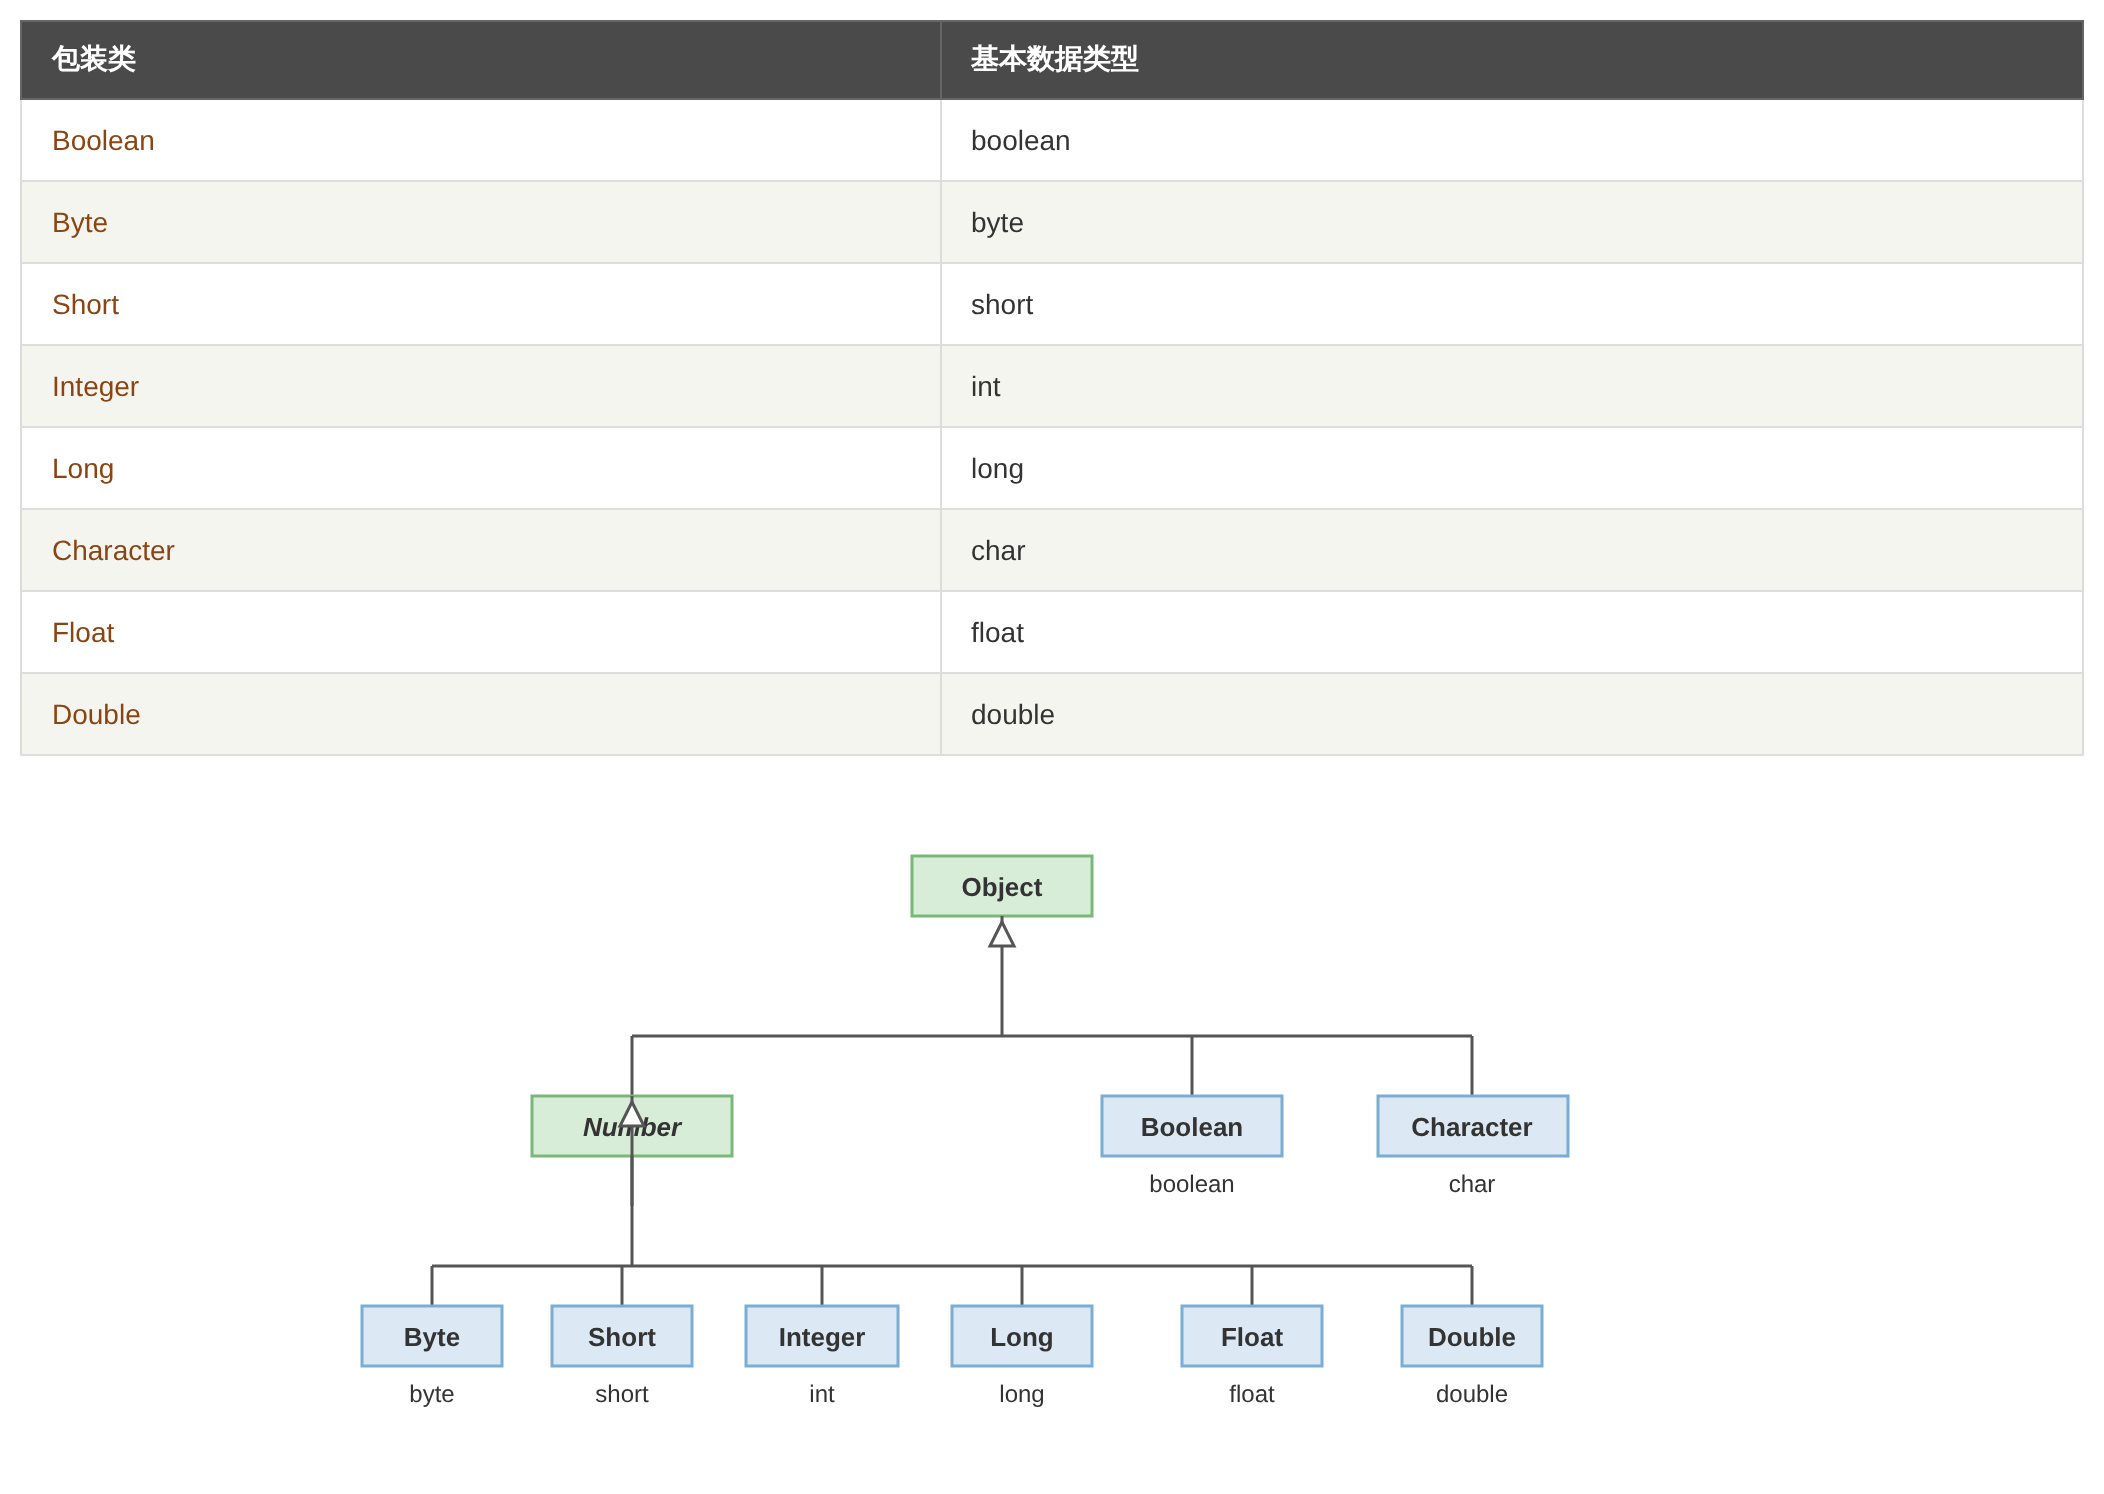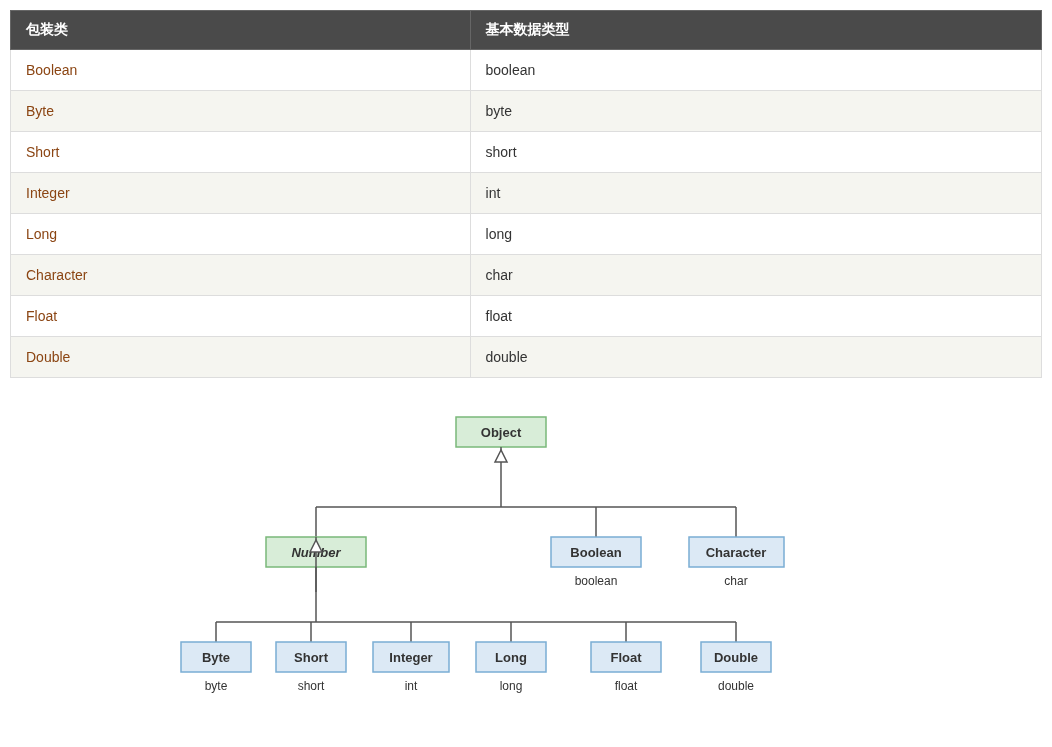--- a/index.html
+++ b/index.html
@@ -14,21 +14,21 @@
       width: 1052px;
       min-height: 747px;
       background: #fff;
       padding: 10px 10px 10px 10px;
     }
 
     
     .data-table {
       width: 100%;
       border-collapse: collapse;
-      margin-bottom: 19px;
+      margin-bottom: 30px;
       border: 1px solid #ccc;
       padding-left: 48px;
     }
 
     .data-table thead tr {
       background-color: #4a4a4a;
       color: #fff;
     }
 
     .data-table thead th {

